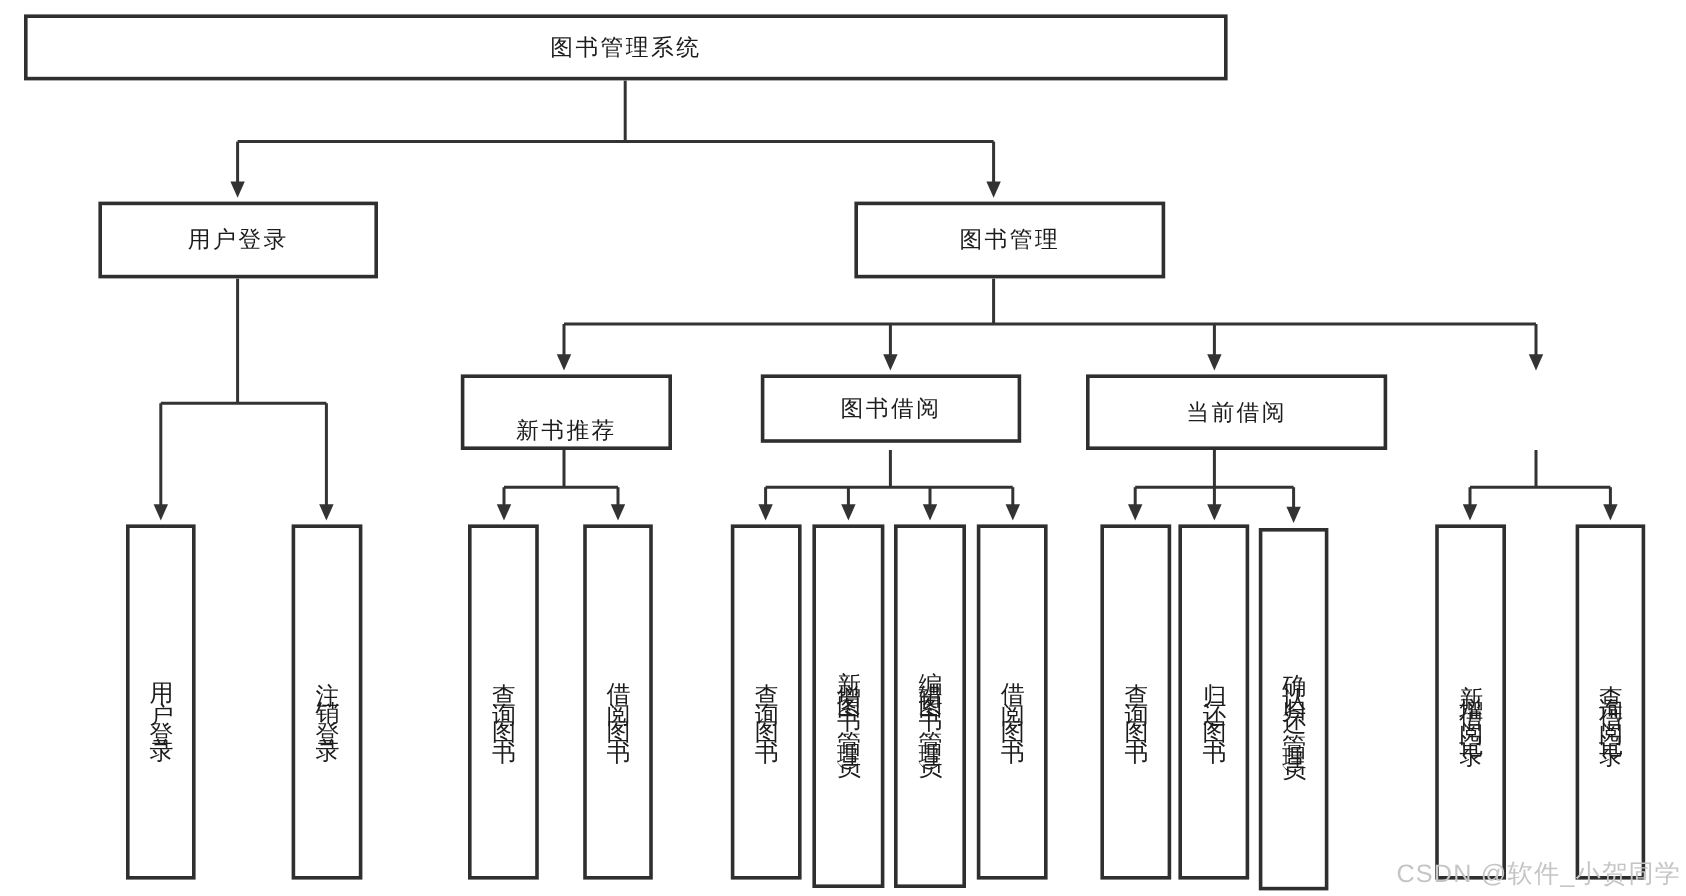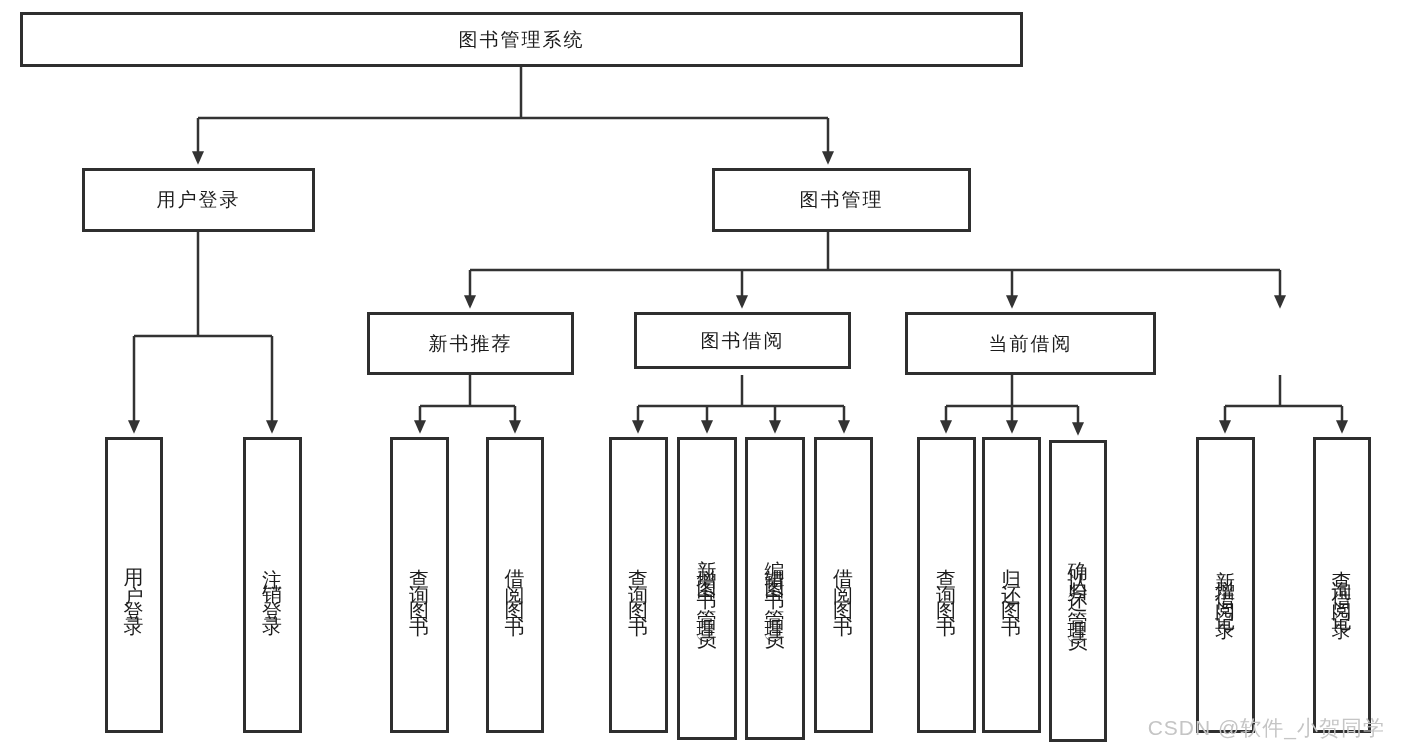--- a/index.html
+++ b/index.html
@@ -17,21 +17,21 @@
   .vbox {
     position:absolute; background:#ffffff; border:3px solid #2f2f2f;
     display:flex; align-items:center; justify-content:center;
   }
   .vbox span {
     writing-mode:vertical-rl; text-orientation:mixed;
     font-size:20px; letter-spacing:10px; color:#1c1c1c; line-height:1;
   }
   .vbox.short span { letter-spacing:16px; }
   #watermark {
-    position:absolute; right:20px; bottom:5px;
+    position:absolute; right:4px; bottom:5px;
     font-size:21px; color:#c5c5c5; letter-spacing:1px; z-index:5; white-space:nowrap;
   }
 </style>
 </head>
 <body>
 
 <div id="stage">
 
   <svg id="wires" viewBox="0 0 1405 747" xmlns="http://www.w3.org/2000/svg">
     <defs>
@@ -87,21 +87,21 @@
     <span>图书管理系统</span>
   </div>
 
   <div class="hbox" style="left:82px; top:168px; width:233px; height:64px;">
     <span>用户登录</span>
   </div>
   <div class="hbox" style="left:712px; top:168px; width:259px; height:64px;">
     <span>图书管理</span>
   </div>
 
-  <div class="hbox" style="left:367px; top:312px; width:207px; height:63px;">
+  <div class="hbox" style="left:384px; top:312px; width:176px; height:63px;align-items:flex-end;">
     <span>新书推荐</span>
   </div>
   <div class="hbox" style="left:634px; top:312px; width:217px; height:57px;">
     <span>图书借阅</span>
   </div>
   <div class="hbox" style="left:905px; top:312px; width:251px; height:63px;">
     <span>当前借阅</span>
   </div>
 
   <div class="vbox short" style="left:105px; top:437px; width:58px; height:296px;">

